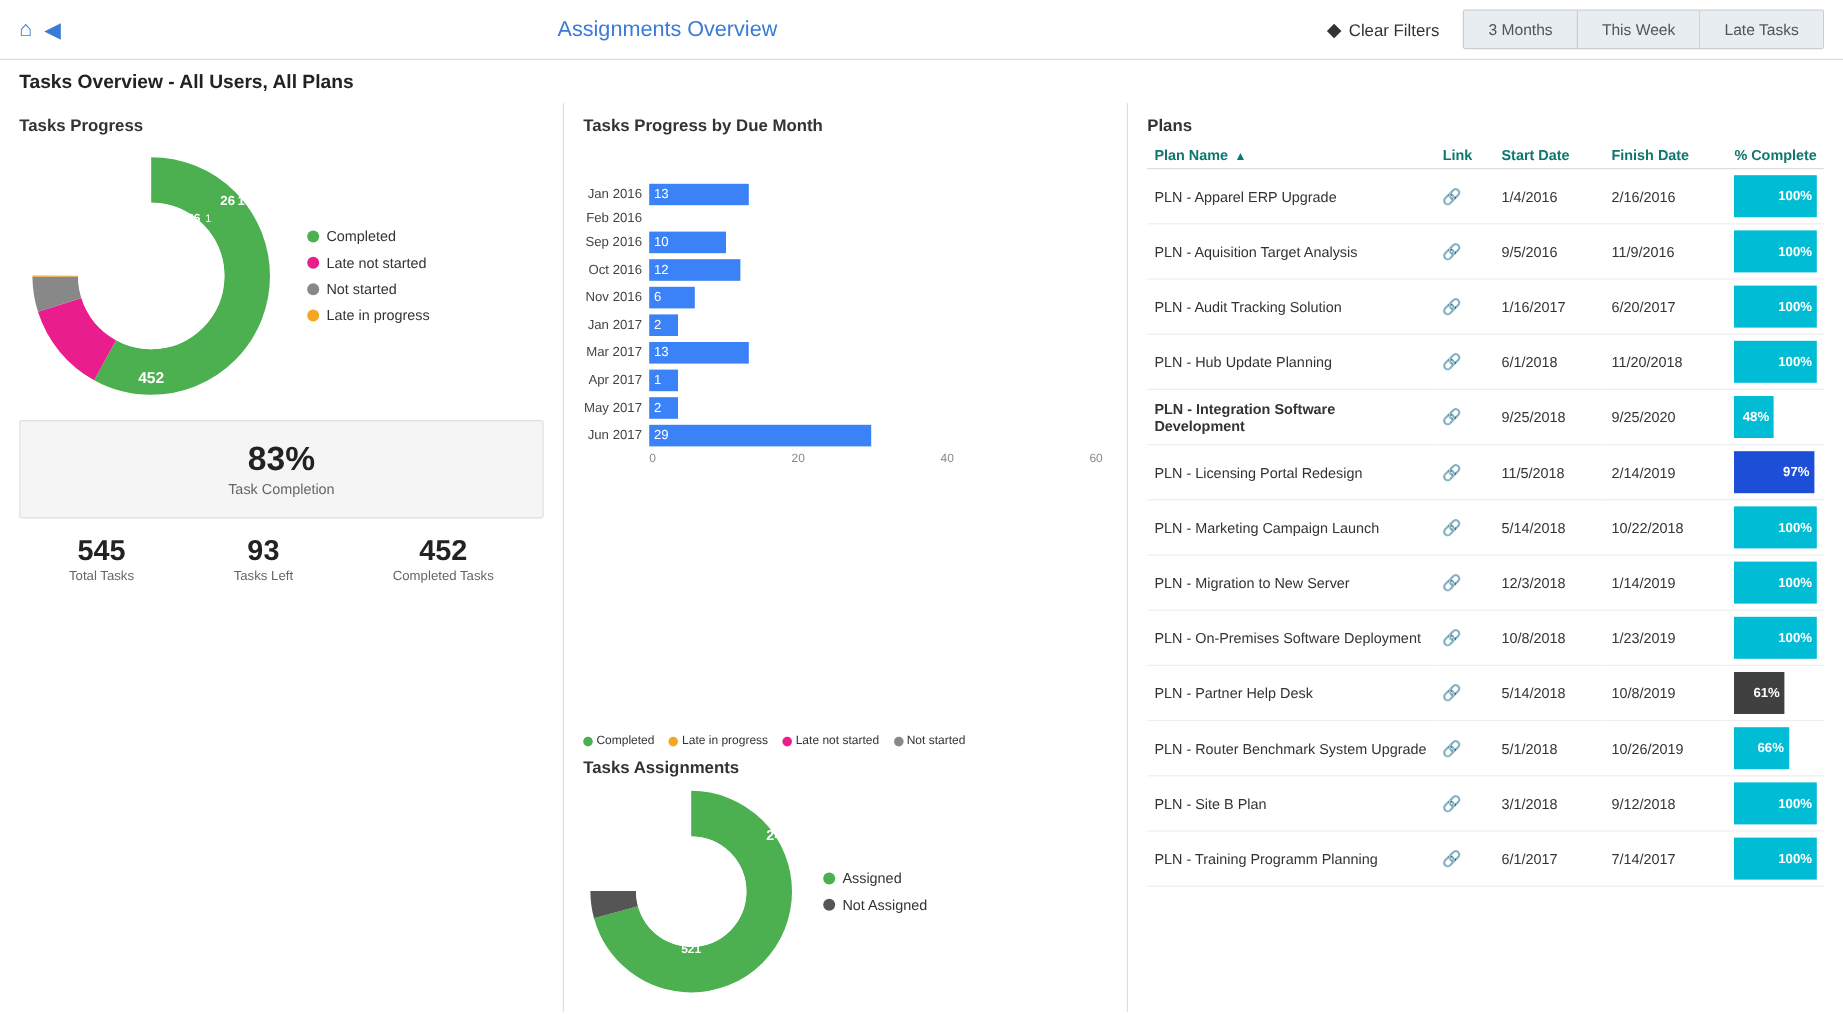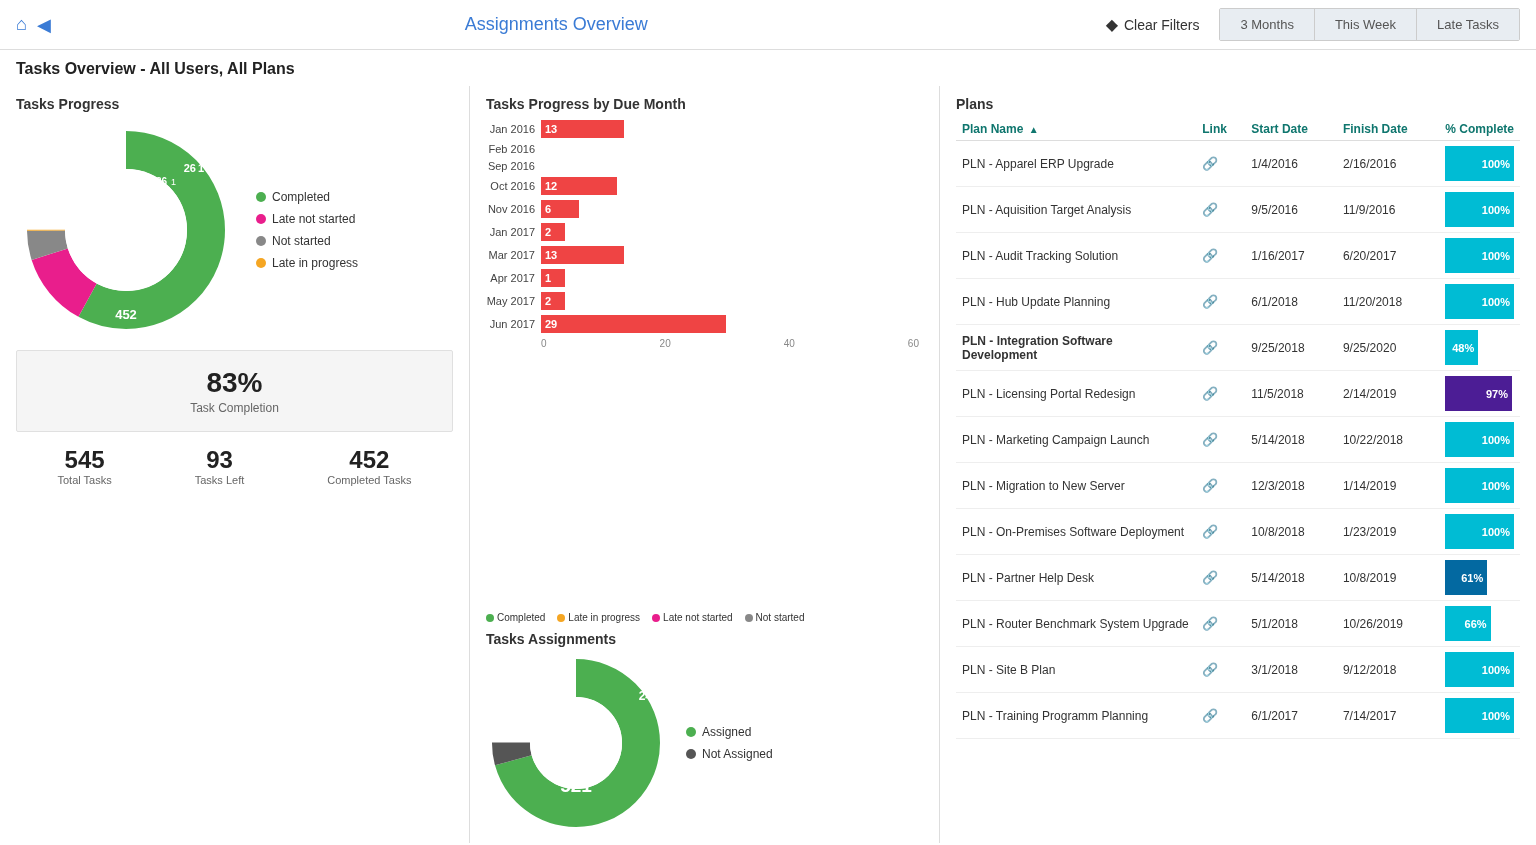--- a/index.html
+++ b/index.html
@@ -41,25 +41,25 @@
     
     .stats-row { display: flex; justify-content: space-around; }
     .stat-item { text-align: center; }
     .stat-value { font-size: 24px; font-weight: 700; color: #222; }
     .stat-label { font-size: 11px; color: #666; }
 
     
     .mid-panel { width: 470px; padding: 10px 16px; border-right: 1px solid #ddd; display: flex; flex-direction: column; overflow: hidden; }
 
     
-    .bar-chart-area { flex: 1; overflow: hidden; }
+    .bar-chart-area { flex: 1; overflow: hidden; margin-top: 33px; }
     .bar-row { display: flex; align-items: center; margin-bottom: 5px; }
     .bar-label { width: 55px; font-size: 11px; color: #444; text-align: right; padding-right: 6px; flex-shrink: 0; }
     .bar-track { flex: 1; height: 18px; position: relative; }
-    .bar-fill { height: 100%; background: #ef4444; display: flex; align-items: center; padding-left: 4px; font-size: 11px; color: #fff; font-weight: 700; position: relative; min-width: 24px; }
+    .bar-fill { height: 100%; background: #3b82f6; display: flex; align-items: center; padding-left: 4px; font-size: 11px; color: #fff; font-weight: 400; position: relative; min-width: 24px; }
     .bar-axis { display: flex; padding-left: 55px; margin-top: 4px; margin-bottom: 4px; }
     .axis-labels { display: flex; justify-content: space-between; width: 100%; font-size: 10px; color: #888; padding-right: 4px; }
     .chart-legend { display: flex; gap: 12px; flex-wrap: wrap; font-size: 10px; margin-top: 4px; }
     .chart-legend-item { display: flex; align-items: center; gap: 3px; }
     .chart-legend-dot { width: 8px; height: 8px; border-radius: 50%; }
 
     
     .task-assign-title { font-size: 14px; font-weight: 700; margin: 8px 0 6px; }
     .assign-area { display: flex; align-items: center; gap: 20px; }
     .assign-donut { position: relative; width: 180px; height: 180px; flex-shrink: 0; }
@@ -180,20 +180,23 @@
       <div class="bar-label">Jan 2016</div>
       <div class="bar-track">
         <div class="bar-fill" style="width:21.666666666666668%;">13</div>
       </div>
     </div>
         <div class="bar-row">
       <div class="bar-label">Feb 2016</div>
     </div>
         <div class="bar-row">
       <div class="bar-label">Sep 2016</div>
+      <div class="bar-track">
+        <div class="bar-fill" style="width:16.666666666666664%;">10</div>
+      </div>
     </div>
         <div class="bar-row">
       <div class="bar-label">Oct 2016</div>
       <div class="bar-track">
         <div class="bar-fill" style="width:20%;">12</div>
       </div>
     </div>
         <div class="bar-row">
       <div class="bar-label">Nov 2016</div>
       <div class="bar-track">
@@ -262,21 +265,21 @@
     <div class="task-assign-title">Tasks Assignments</div>
 
     <div class="assign-area">
       <div class="assign-donut">
         <svg viewBox="0 0 180 180">
 
           <circle cx="90" cy="90" r="65" fill="none" stroke="#4caf50" stroke-width="38" stroke-dasharray="390.4 408.4" stroke-dashoffset="102.1" transform="rotate(-90 90 90)"></circle>
           <circle cx="90" cy="90" r="65" fill="none" stroke="#555" stroke-width="38" stroke-dasharray="18 408.4" stroke-dashoffset="-288.3" transform="rotate(-90 90 90)"></circle>
           <circle cx="90" cy="90" r="46" fill="white"></circle>
         </svg>
-        <div style="position:absolute;bottom:36px;left:50%;transform:translateX(-50%);color:#fff;font-weight:700;font-size:19px;pointer-events:none;">521</div>
+        <div style="position:absolute;bottom:36px;left:50%;transform:translateX(-50%);color:#fff;font-weight:700;font-size:10px;pointer-events:none;">521</div>
         <div style="position:absolute;top:36px;right:14px;color:#fff;font-weight:700;font-size:12px;pointer-events:none;">24</div>
       </div>
       <div class="assign-legend">
         <div class="legend-item">
           <div class="legend-dot" style="background:#4caf50;"></div>
           <span>Assigned</span>
         </div>
         <div class="legend-item">
           <div class="legend-dot" style="background:#555;"></div>
           <span>Not Assigned</span>
@@ -342,21 +345,21 @@
       <td style="width:80px;">
         <div class="pct-bar" style="width:48%;background:#00bcd4;color:#fff;">48%</div>
       </td>
     </tr>
           <tr>
       <td style="max-width:180px;">PLN - Licensing Portal Redesign</td>
       <td><span class="link-icon">🔗</span></td>
       <td>11/5/2018</td>
       <td>2/14/2019</td>
       <td style="width:80px;">
-        <div class="pct-bar" style="width:97%;background:#4c1d95;color:#fff;">97%</div>
+        <div class="pct-bar" style="width:97%;background:#1d4ed8;color:#fff;">97%</div>
       </td>
     </tr>
           <tr>
       <td style="max-width:180px;">PLN - Marketing Campaign Launch</td>
       <td><span class="link-icon">🔗</span></td>
       <td>5/14/2018</td>
       <td>10/22/2018</td>
       <td style="width:80px;">
         <div class="pct-bar" style="width:100%;background:#00bcd4;color:#fff;">100%</div>
       </td>
@@ -378,21 +381,21 @@
       <td style="width:80px;">
         <div class="pct-bar" style="width:100%;background:#00bcd4;color:#fff;">100%</div>
       </td>
     </tr>
           <tr>
       <td style="max-width:180px;">PLN - Partner Help Desk</td>
       <td><span class="link-icon">🔗</span></td>
       <td>5/14/2018</td>
       <td>10/8/2019</td>
       <td style="width:80px;">
-        <div class="pct-bar" style="width:61%;background:#0369a1;color:#fff;">61%</div>
+        <div class="pct-bar" style="width:61%;background:#404040;color:#fff;">61%</div>
       </td>
     </tr>
           <tr>
       <td style="max-width:180px;">PLN - Router Benchmark System Upgrade</td>
       <td><span class="link-icon">🔗</span></td>
       <td>5/1/2018</td>
       <td>10/26/2019</td>
       <td style="width:80px;">
         <div class="pct-bar" style="width:66%;background:#00bcd4;color:#fff;">66%</div>
       </td>

